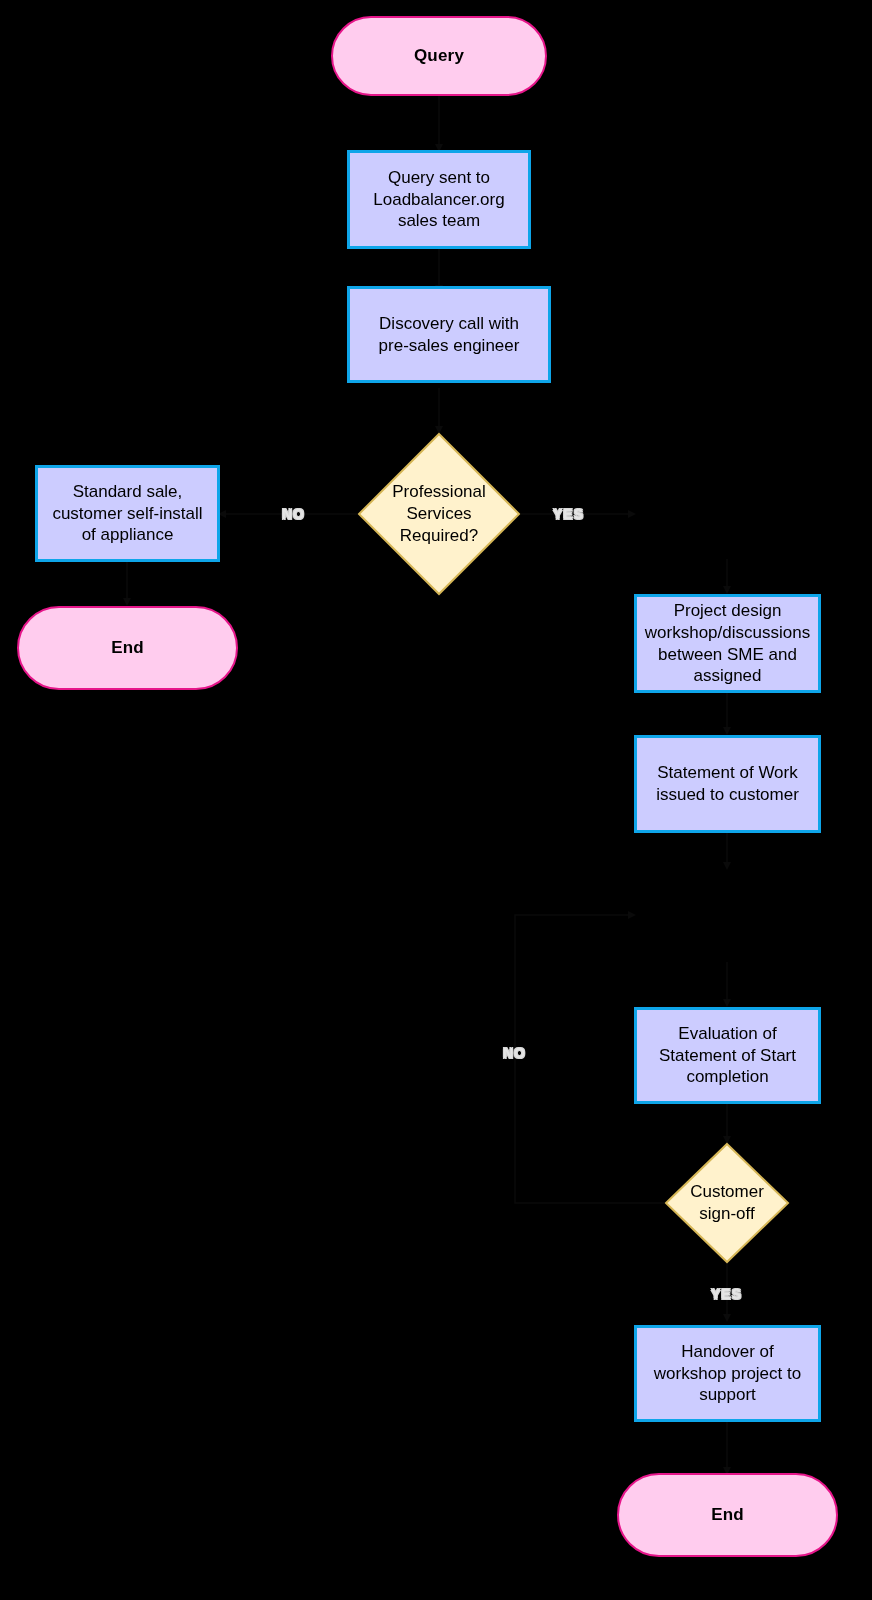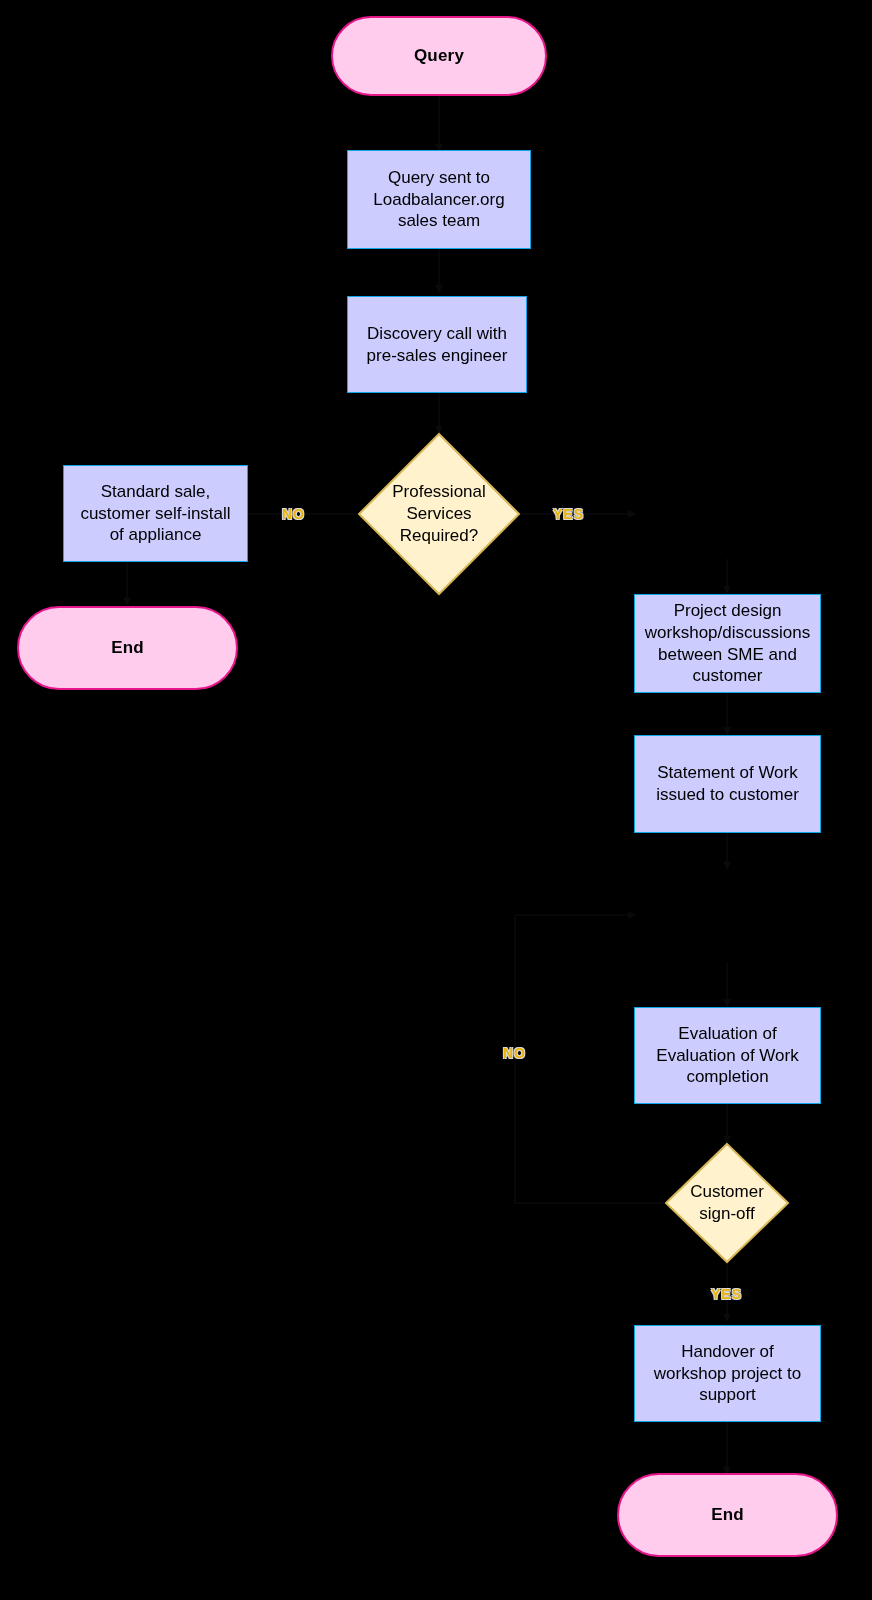--- a/index.html
+++ b/index.html
@@ -39,21 +39,21 @@
     border: 2px solid #e6158a;
     border-radius: 999px;
     font-weight: bold;
     font-size: 17px;
     letter-spacing: 0.2px;
   }
 
   
   .process {
     background: #ccccff;
-    border: 1px solid #0ea5e9;
+    border: 3px solid #0ea5e9;
     font-size: 17px;
     line-height: 1.28;
     padding: 6px 2px;
     justify-content: flex-end;
   }
   .process .txt {
     white-space: pre-line;
     width: 112%;
   }
 
@@ -77,21 +77,21 @@
     white-space: pre-line;
   }
 
   
   .edge-label {
     position: absolute;
     z-index: 4;
     font-size: 14px;
     font-weight: bold;
     letter-spacing: 1px;
-    color: #eab308;
+    color: #e5e5e5;
     text-shadow:
       -1px -1px 0 #d8d8d8,
        1px -1px 0 #d8d8d8,
       -1px  1px 0 #d8d8d8,
        1px  1px 0 #d8d8d8;
     white-space: nowrap;
   }
 
   
   .edges {
@@ -146,61 +146,61 @@
   <div class="node terminator" style="left:331px; top:16px; width:216px; height:80px;">
     <span class="txt">Query</span>
   </div>
 
   <div class="node process" style="left:347px; top:150px; width:184px; height:99px;">
     <span class="txt">Query sent to
 Loadbalancer.org
 sales team</span>
   </div>
 
-  <div class="node process" style="left:347px; top:296px; width:180px; height:97px;">
+  <div class="node process" style="left:347px; top:286px; width:204px; height:97px;">
     <span class="txt">Discovery call with
 pre-sales engineer</span>
   </div>
 
   <div class="node decision" style="left:357px; top:432px; width:164px; height:164px;">
     <svg class="diamond-svg" viewBox="0 0 164 164" preserveAspectRatio="none" xmlns="http://www.w3.org/2000/svg">
       <polygon points="82,2 162,82 82,162 2,82" fill="#fff2cc" stroke="#d6b656" stroke-width="2"></polygon>
     </svg>
     <span class="txt">Professional
 Services
 Required?</span>
   </div>
 
-  <div class="node process" style="left:35px; top:465px; width:185px; height:97px;margin-left:28px;">
+  <div class="node process" style="left:35px; top:465px; width:185px; height:97px;">
     <span class="txt">Standard sale,
 customer self-install
 of appliance</span>
   </div>
 
   <div class="node terminator" style="left:17px; top:606px; width:221px; height:84px;">
     <span class="txt">End</span>
   </div>
 
 
   <div class="node process" style="left:634px; top:594px; width:187px; height:99px;">
     <span class="txt">Project design
 workshop/discussions
 between SME and
-customer</span>
+assigned</span>
   </div>
 
   <div class="node process" style="left:634px; top:735px; width:187px; height:98px;">
     <span class="txt">Statement of Work
 issued to customer</span>
   </div>
 
 
   <div class="node process" style="left:634px; top:1007px; width:187px; height:97px;">
     <span class="txt">Evaluation of
-Evaluation of Work
+Statement of Start
 completion</span>
   </div>
 
   <div class="node decision" style="left:664px; top:1142px; width:126px; height:122px;">
     <svg class="diamond-svg" viewBox="0 0 126 122" preserveAspectRatio="none" xmlns="http://www.w3.org/2000/svg">
       <polygon points="63,2 124,61 63,120 2,61" fill="#fff2cc" stroke="#d6b656" stroke-width="2"></polygon>
     </svg>
     <span class="txt">Customer
 sign-off</span>
   </div>

